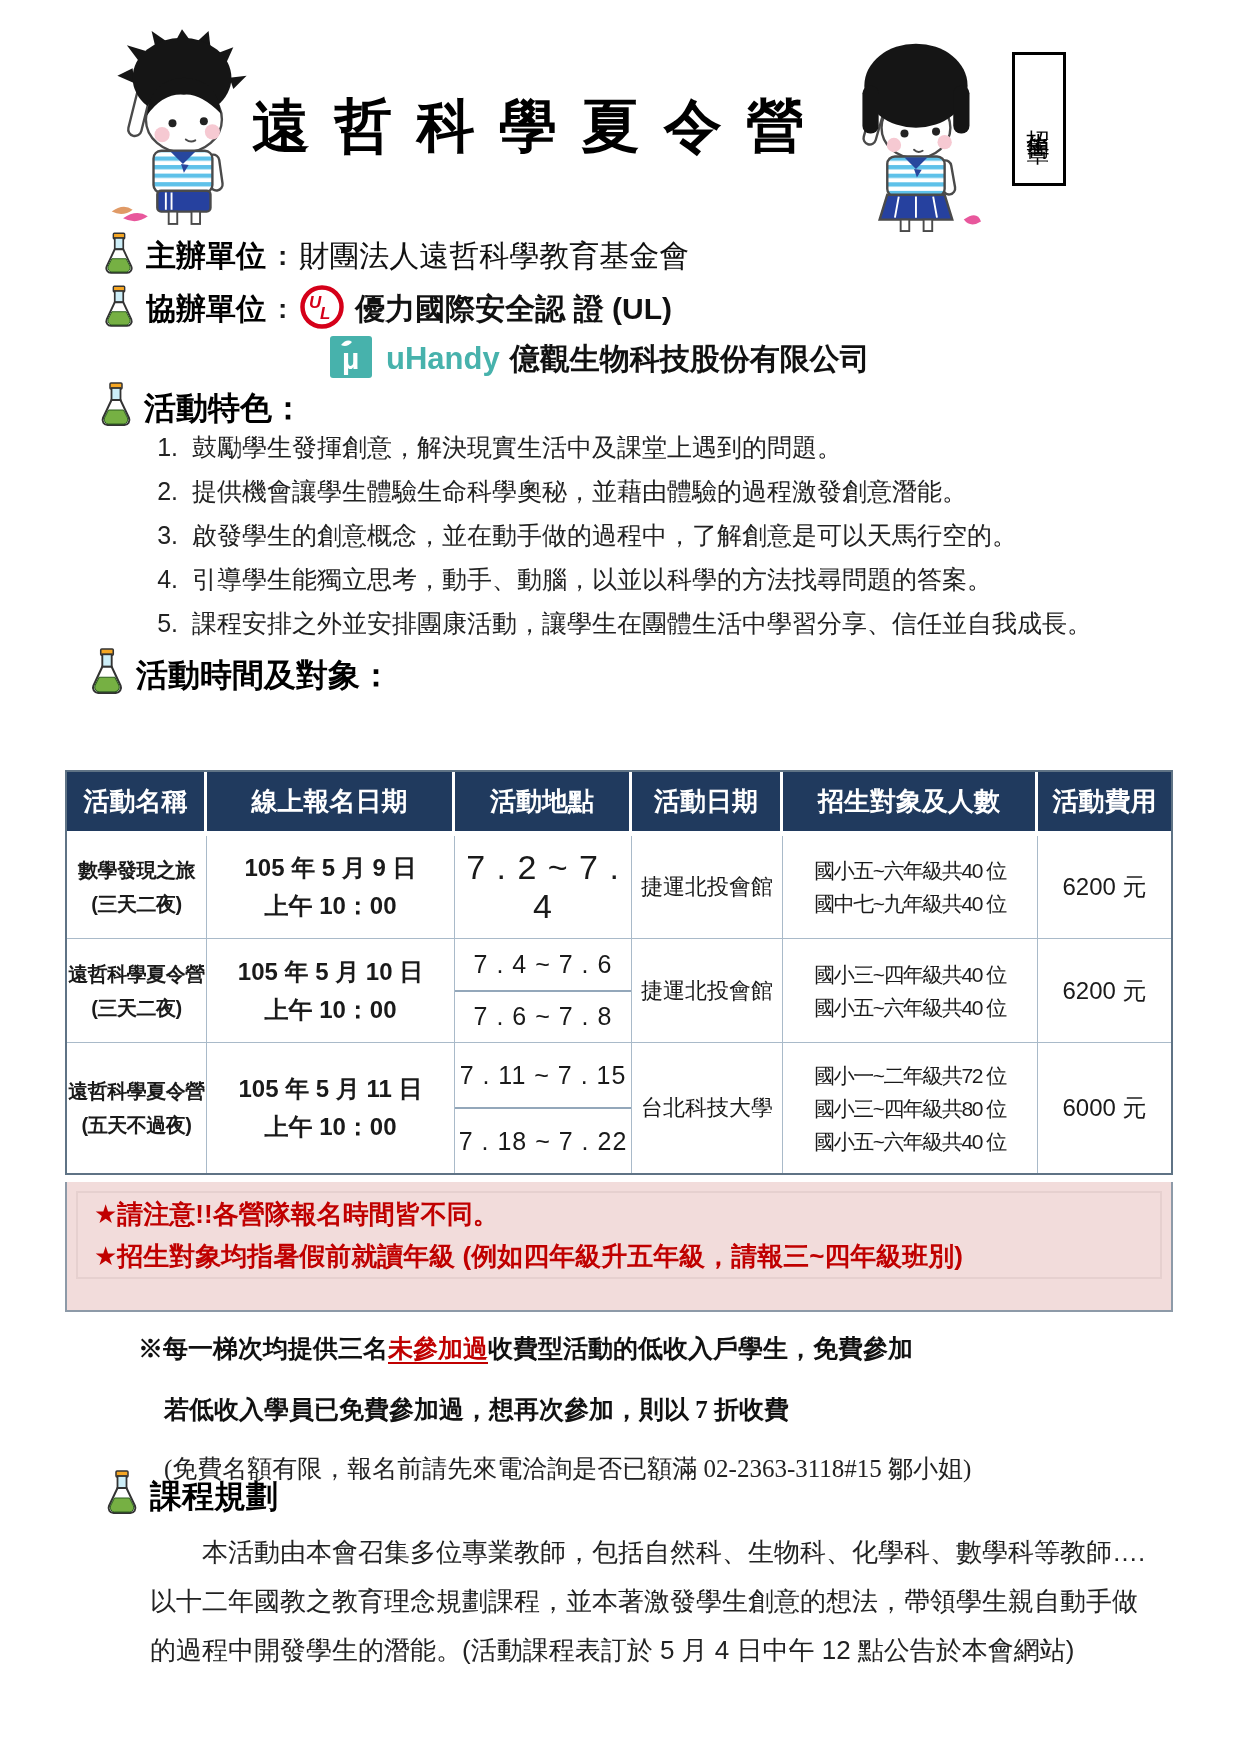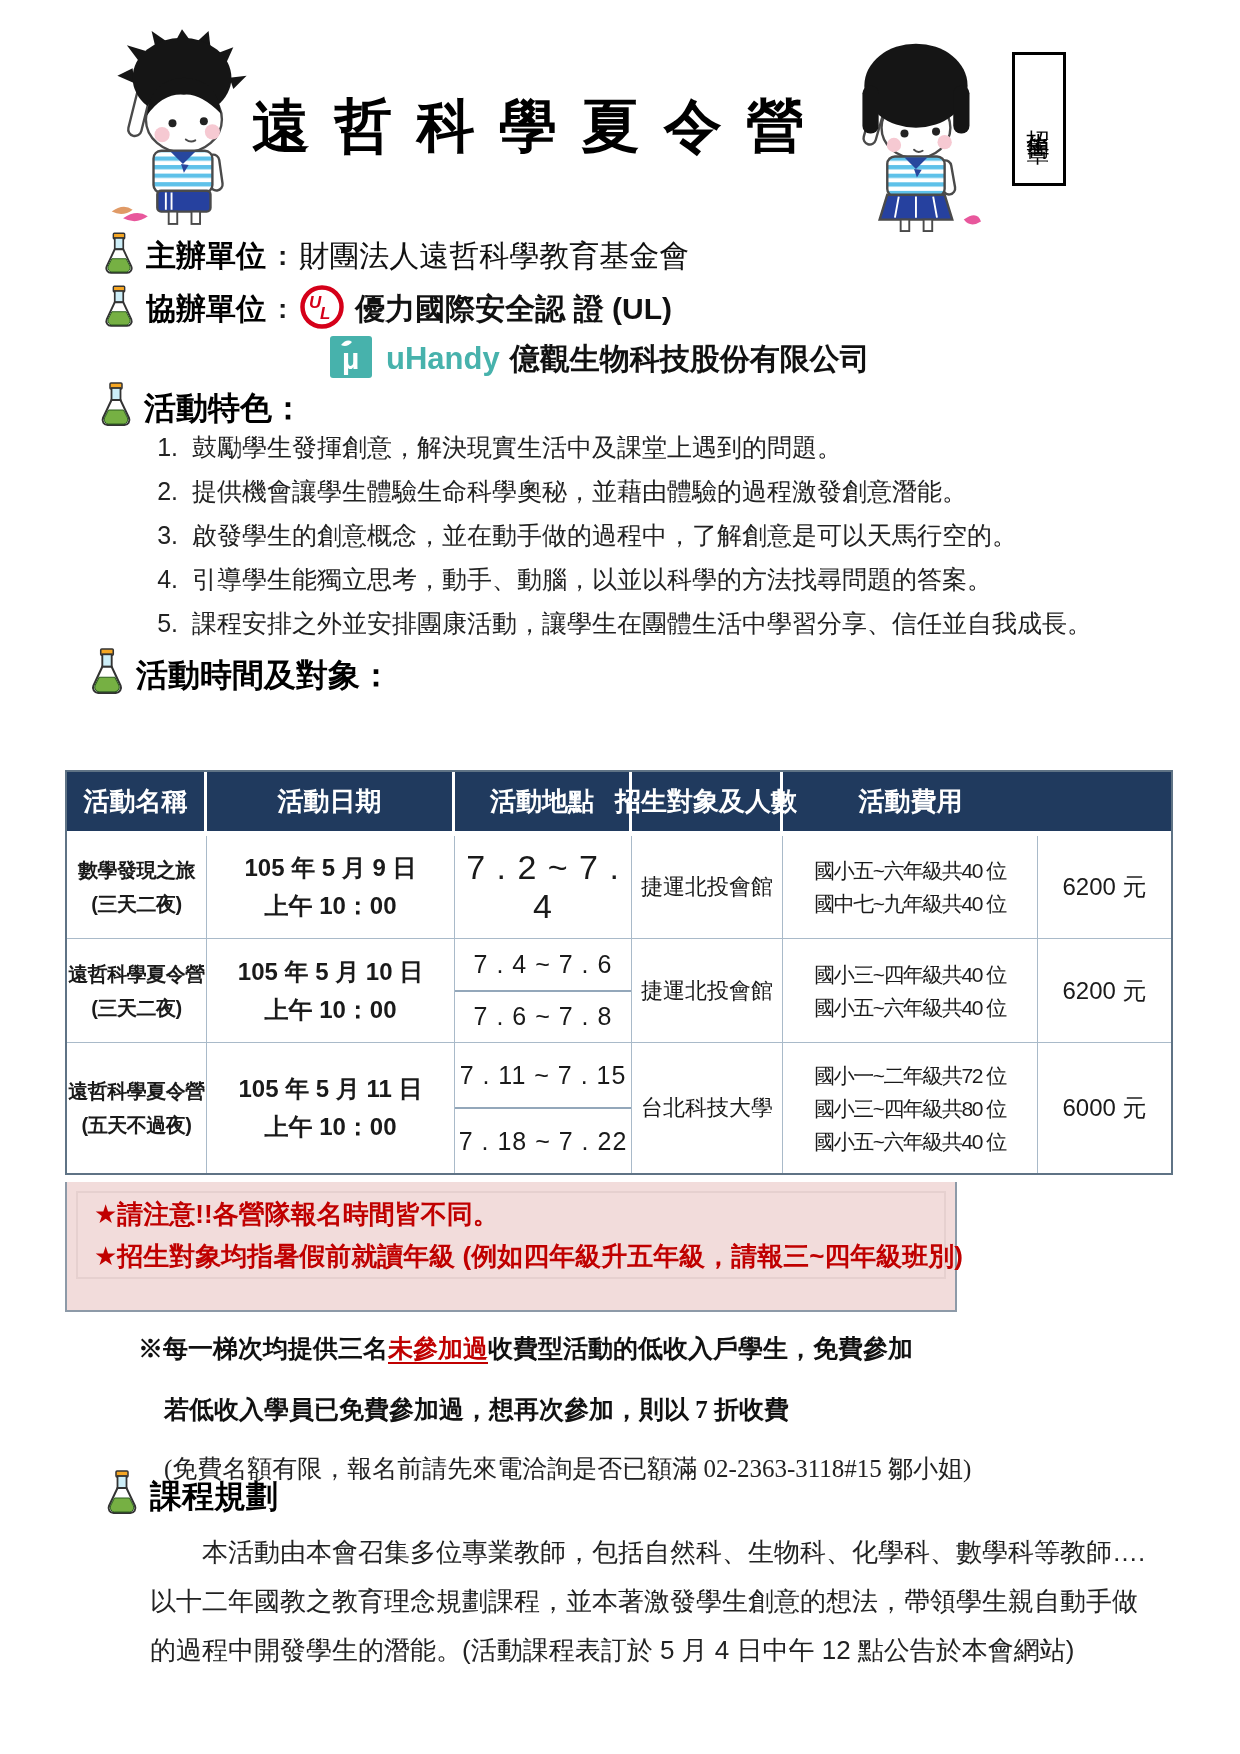--- a/index.html
+++ b/index.html
@@ -55,21 +55,21 @@
   .c-name { font-size:20px; font-weight:bold; line-height:34px; letter-spacing:-0.5px; }
   .c-signup { font-size:24px; font-weight:bold; line-height:38px; }
   .c-date { font-size:34px; letter-spacing:1px; }
   .c-loc { font-size:22px; }
   .c-aud { font-size:21px; letter-spacing:-1.5px; line-height:33px; }
   .c-fee { font-size:24px; }
   .split { padding:0; }
   .split .sub { flex:1; width:100%; display:flex; align-items:center; justify-content:center; font-size:25px; letter-spacing:1px; }
   .split .sub:first-child { border-bottom:2px solid #93a7ba; }
   
-  .notice { position:absolute; left:65px; top:1182px; width:892px; height:130px;
+  .notice { position:absolute; left:65px; top:1182px; width:1108px; height:130px;
     background:#f2dcdb; border:2px solid #8d9aa8; border-top:none; padding:9px 9px; }
   .notice-inner { border:2px solid #e6d0cf; height:88px; padding:4px 16px;
     display:flex; flex-direction:column; justify-content:center; }
   .notice-line { color:#c00000; font-weight:bold; font-size:26px; line-height:42px; white-space:nowrap; }
   
   .notes { position:absolute; left:138px; top:1332px; font-size:25px; color:#111;font-family:Liberation Serif, serif; }
   .notes-l1 { font-weight:bold; white-space:nowrap; }
   .notes-red { color:#c00000; text-decoration:underline; text-decoration-color:#c00000; text-underline-offset:5px; }
   .notes-l2 { font-weight:bold; margin:28px 0 0 26px; white-space:nowrap; }
   .notes-l3 { font-weight:400; margin:26px 0 0 26px; white-space:nowrap; color:#222; }
@@ -247,22 +247,23 @@
           <path d="M13.5,18 L5,36 a5,5 0 0 0 4.5,7 h17 a5,5 0 0 0 4.5,-7 L22.5,18 z" fill="#fff" stroke="#333" stroke-width="2"></path>
           <path d="M10.5,28 L6.5,36 a4.5,4.5 0 0 0 4,6 h15 a4.5,4.5 0 0 0 4,-6 L25.5,28 z" fill="#76b043" stroke="#2c5e1e" stroke-width="1"></path>
         </svg>
     </span>
     <span>活動時間及對象：</span>
   </div>
 
   <div class="ctable">
     <div class="thead">
       <div class="hc">活動名稱</div>
+      <div class="hc">線上報名日期</div>
+      <div class="hc">活動地點</div>
       <div class="hc">活動日期</div>
-      <div class="hc">活動地點</div>
       <div class="hc">招生對象及人數</div>
       <div class="hc">活動費用</div>
     </div>
 
     <div class="trow" style="height:102px;">
       <div class="tc c-name">
         <div>數學發現之旅</div>
         <div>(三天二夜)</div>
       </div>
       <div class="tc c-signup">

